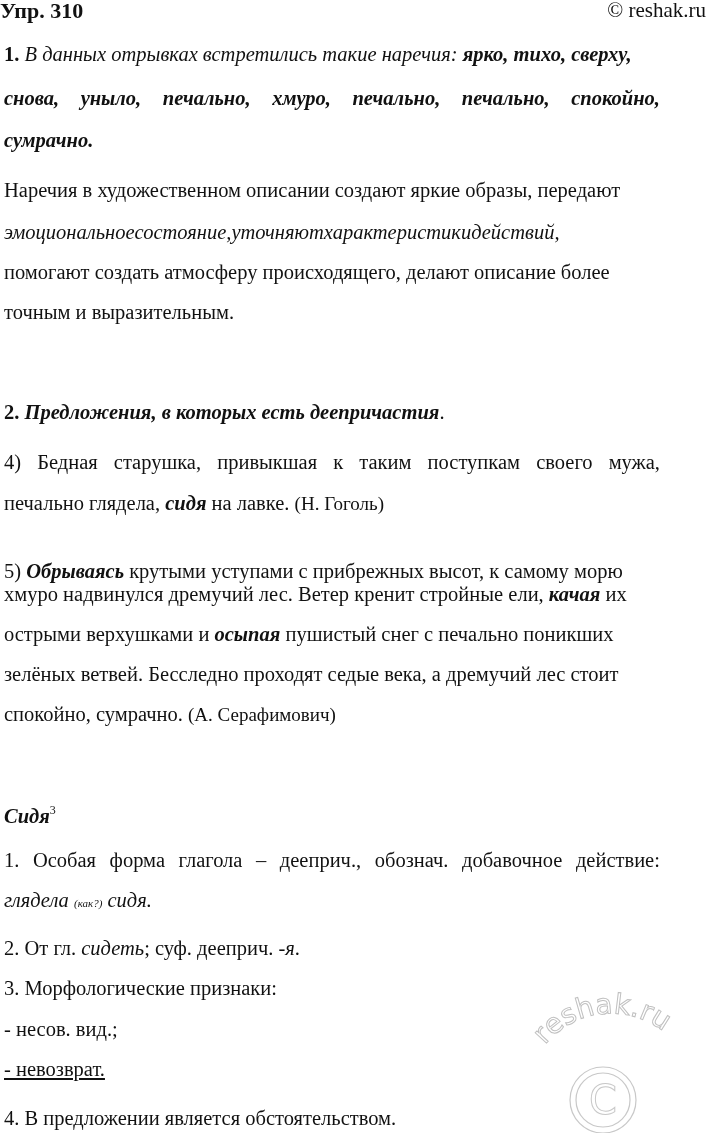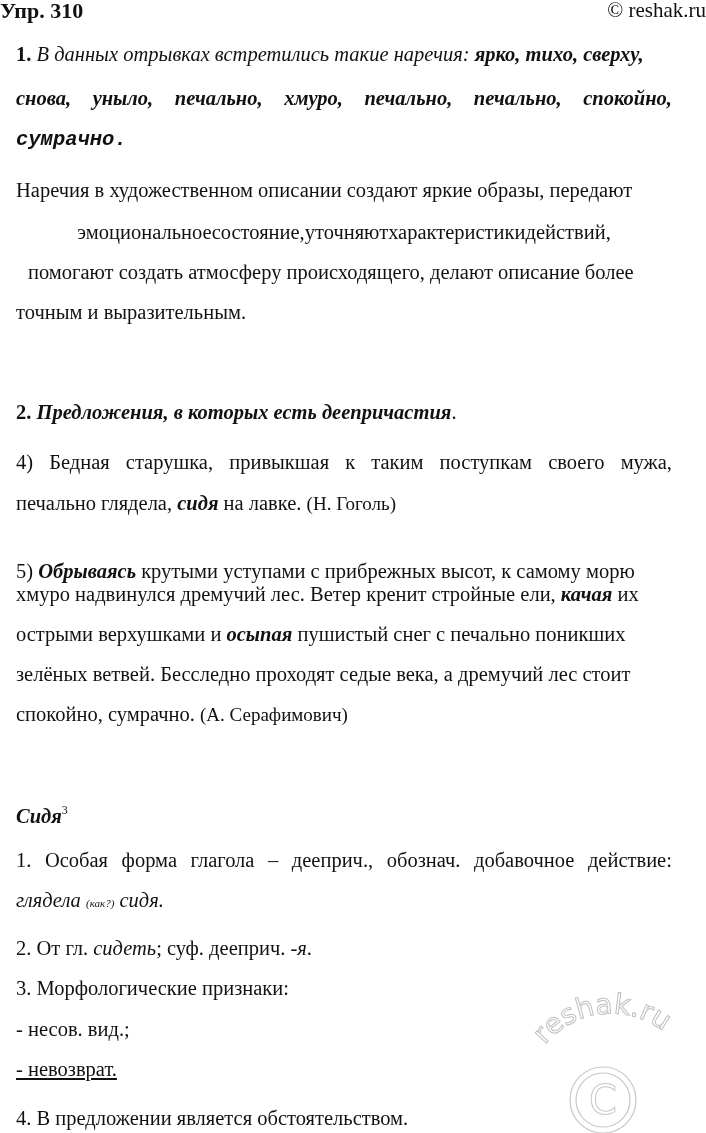--- a/index.html
+++ b/index.html
@@ -3,21 +3,21 @@
   <meta charset="utf-8">
   <style>
     html, body { margin: 0; padding: 0; background: #ffffff; }
     body {
       width: 706px; height: 1133px; position: relative; overflow: hidden;
       font-family: "Liberation Serif", "DejaVu Serif", serif;
       color: #111111; font-size: 20.5px;
     }
     .header-title { position: absolute; left: 0; top: -2px; font-weight: bold; font-size: 22px; }
     .header-copy { position: absolute; right: 0; top: -2px; font-size: 21px; }
-    .line { position: absolute; left: 16px; width: 656px; white-space: nowrap; line-height: 24px; }
+    .line { position: absolute; left: 4px; width: 656px; white-space: nowrap; line-height: 24px; }
     .b { font-weight: bold; }
     .i { font-style: italic; }
     .bi { font-weight: bold; font-style: italic; }
     .small { font-size: 11px; }
     .src { font-size: 19px; }
     sup { font-size: 12px; vertical-align: 9px; }
     .wm { position: absolute; left: 490px; top: 990px; width: 216px; height: 143px; }
   </style>
 </head>
 <body>
@@ -34,33 +34,33 @@
   </div>
   <div class="line" style="top:86px; display:flex; justify-content:space-between;">
     <span class="bi">снова,</span>
     <span class="bi">уныло,</span>
     <span class="bi">печально,</span>
     <span class="bi">хмуро,</span>
     <span class="bi">печально,</span>
     <span class="bi">печально,</span>
     <span class="bi">спокойно,</span>
   </div>
-  <div class="line" style="top:128px;font-family:Liberation Mono, monospace;">
+  <div class="line" style="top:128px;">
     <span class="bi">сумрачно.</span>
   </div>
 
   <div class="line" style="top:178px;">Наречия в художественном описании создают яркие образы, передают</div>
-  <div class="line" style="top:220px; display:flex; justify-content:center;">
+  <div class="line" style="top:220px; display:flex; justify-content:flex-start;font-style:italic;">
     <span>эмоциональное</span>
     <span>состояние,</span>
     <span>уточняют</span>
     <span>характеристики</span>
     <span>действий,</span>
   </div>
-  <div class="line" style="top:260px;margin-left:12px;">помогают создать атмосферу происходящего, делают описание более</div>
+  <div class="line" style="top:260px;">помогают создать атмосферу происходящего, делают описание более</div>
   <div class="line" style="top:300px;">точным и выразительным.</div>
 
   <div class="line" style="top:400px;">
     <span class="b">2.</span>
     <span class="bi">Предложения, в которых есть деепричастия</span><span>.</span>
   </div>
 
   <div class="line" style="top:450px; display:flex; justify-content:space-between;">
     <span>4)</span>
     <span>Бедная</span>

